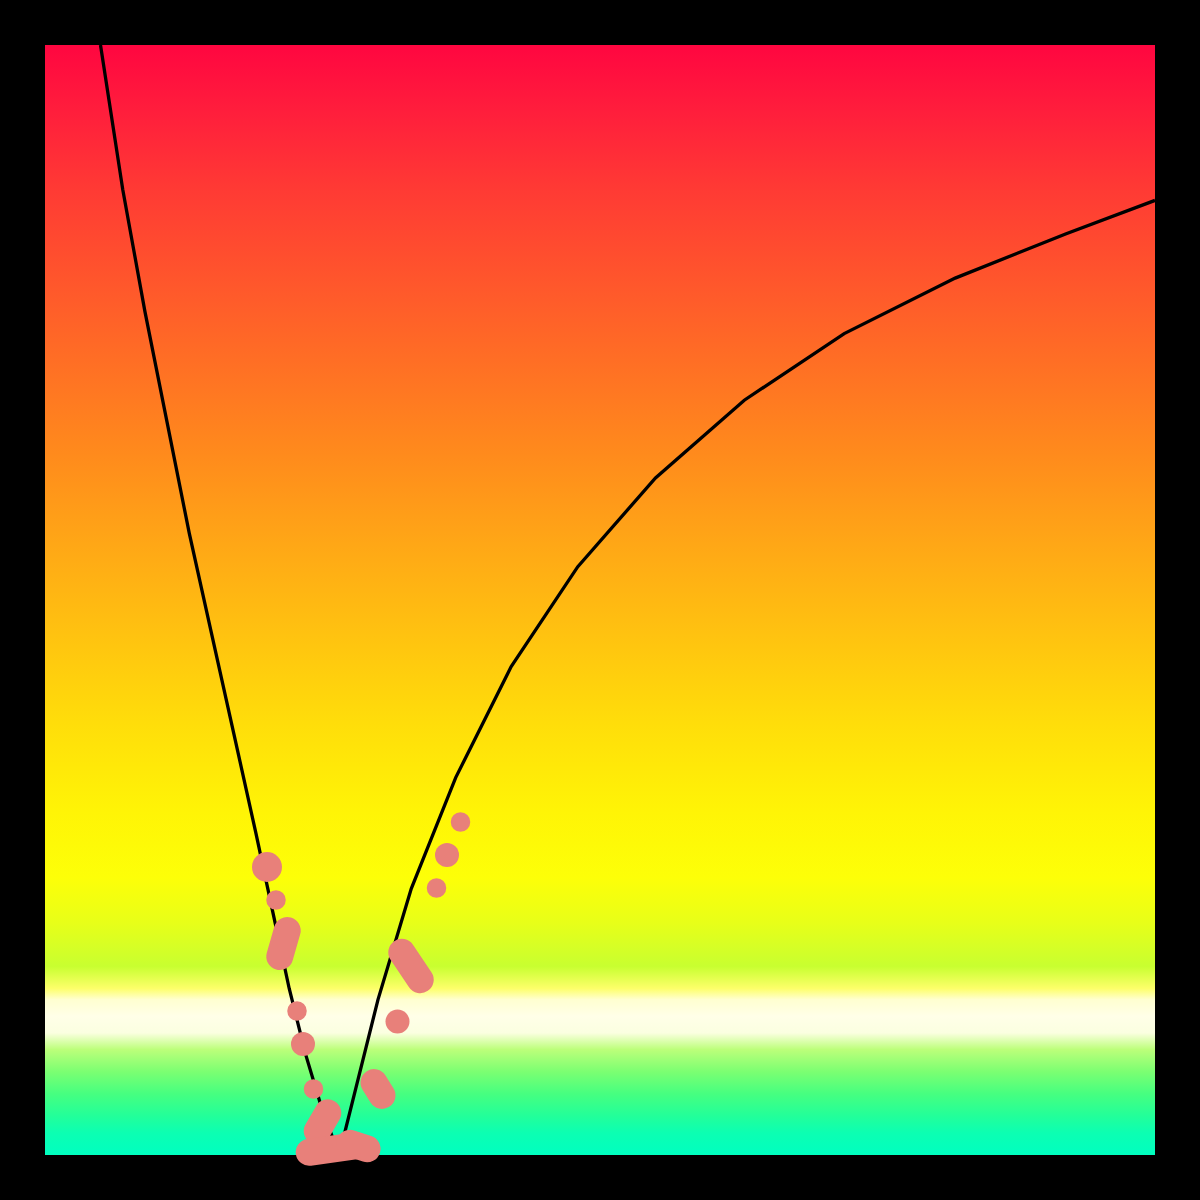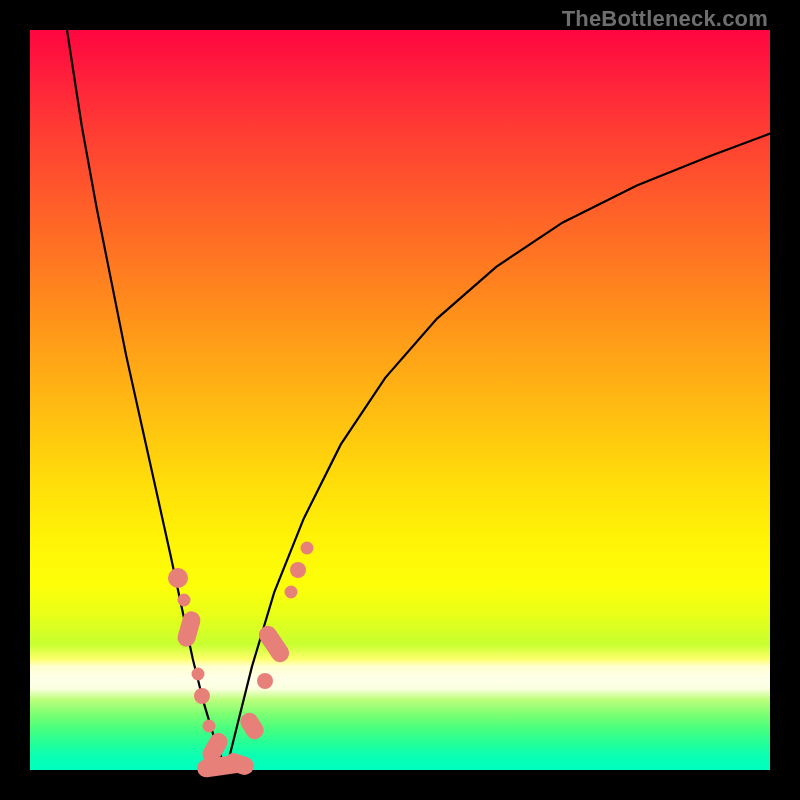--- a/index.html
+++ b/index.html
@@ -18,21 +18,20 @@
 .bead.lg{width:20px;height:20px}
 .bead.md{width:16px;height:16px}
 .bead.sm{width:13px;height:13px}
 .blob{position:absolute;background:#e8807a;border-radius:12px;transform-origin:center}
 </style>
 </head>
 <body>
 
 <div class="frame">
   <div class="plot"></div>
-  <div class="watermark">TheBottleneck.com</div>
   <svg class="curve" viewBox="0 0 740 740" preserveAspectRatio="none">
     <path id="left-path" fill="none" stroke="#000" stroke-width="2.2" d="M37.0 0.0 L51.8 96.2 L66.6 177.6 L81.4 251.6 L96.2 325.6 L111.0 392.2 L125.8 458.8 L140.6 525.4 L151.7 577.2 L162.8 629.0 L173.9 673.4 L185.0 710.4 L196.1 740.0 "></path>
     <path id="right-path" fill="none" stroke="#000" stroke-width="2.2" d="M196.1 740.0 L207.2 695.6 L222.0 636.4 L244.2 562.4 L273.8 488.4 L310.8 414.4 L355.2 347.8 L407.0 288.6 L466.2 236.8 L532.8 192.4 L606.8 155.4 L680.8 125.8 L740.0 103.6 "></path>
   </svg>
   <div id="beads">
       <div class="bead lg" style="left: 178px; top: 577.6px;"></div>
       <div class="bead sm" style="left: 183.92px; top: 599.8px;"></div>
       <div class="blob" style="left: 171.1px; top: 620.4px; width: 36px; height: 18px; transform: rotate(-74deg);"></div>
       <div class="bead sm" style="left: 197.98px; top: 673.8px;"></div>
       <div class="bead md" style="left: 202.42px; top: 696px;"></div>

